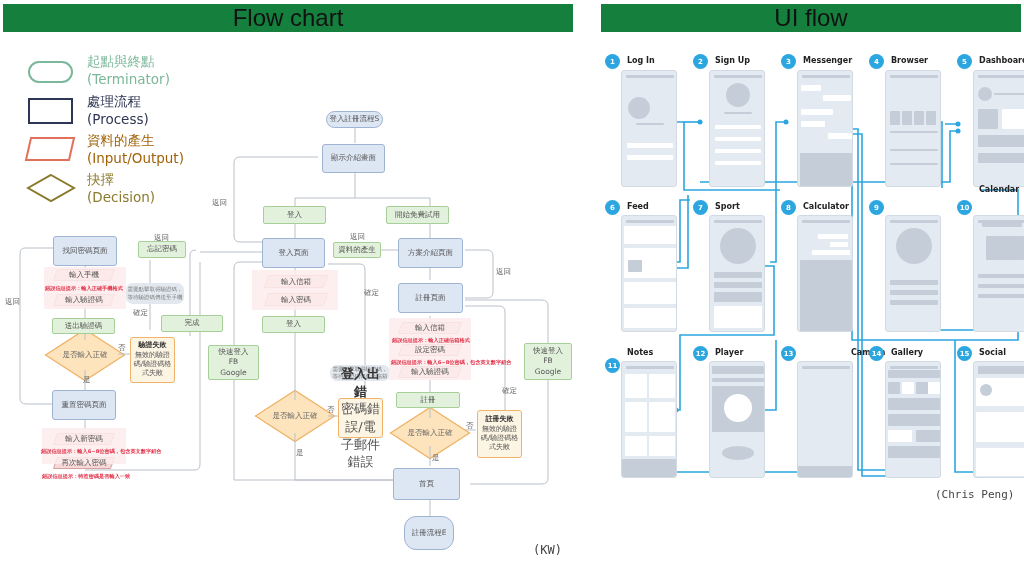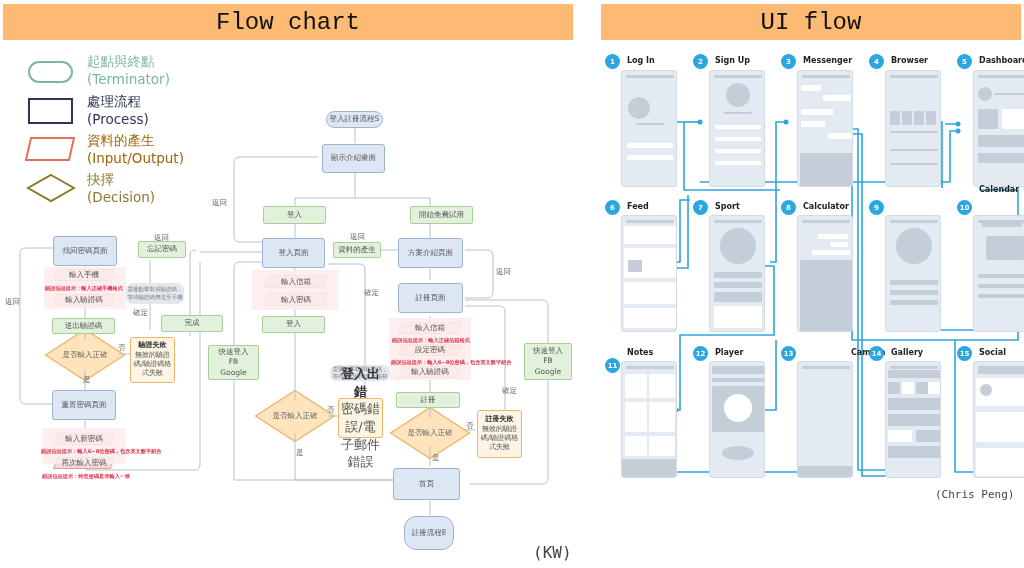--- a/index.html
+++ b/index.html
@@ -1,17 +1,17 @@
 <!DOCTYPE html>
 <html><head>
 <meta charset="utf-8">
 <style>
 *{box-sizing:border-box;margin:0;padding:0}
 body{width:1024px;height:568px;background:#fff;font-family:"DejaVu Sans",sans-serif;position:relative;overflow:hidden}
-.title-bar{position:absolute;top:4px;height:36px;background:#fdba74;display:flex;align-items:center;justify-content:center;font-family:Liberation Mono, monospace;font-size:24px;color:#111}
+.title-bar{position:absolute;top:4px;height:28px;background:#15803d;display:flex;align-items:center;justify-content:center;font-family:Liberation Sans, sans-serif;font-size:24px;color:#111}
 #fc-title{left:3px;width:570px}
 #ui-title{left:601px;width:420px}
 
 .leg-shape{position:absolute}
 .leg-text{position:absolute;font-size:13.5px;line-height:18px}
 
 .node{position:absolute;display:flex;align-items:center;justify-content:center;text-align:center;font-size:7.5px;color:#555;line-height:1.35}
 .proc{background:#dde6f3;border:1px solid #9fb3d3;border-radius:3px}
 .act{background:#e2f1dc;border:1px solid #a7cf9a;border-radius:2px}
 .term{background:#dde6f3;border:1px solid #9fb3d3;border-radius:12px}
@@ -27,21 +27,21 @@
 .dec{position:absolute;display:flex;align-items:center;justify-content:center;font-size:7.5px;color:#666}
 .dec::before{content:"";position:absolute;left:50%;top:50%;width:35px;height:35px;background:#fde4bd;border:1px solid #f0b36a;transform:translate(-50%,-50%) scaleX(1.55) rotate(45deg);z-index:-1}
 .dec span{position:relative}
 svg.lines{position:absolute;left:0;top:0}
 
 .scr-num{position:absolute;width:15px;height:15px;border-radius:50%;background:#2ba6e0;color:#fff;font-size:7px;font-weight:bold;display:flex;align-items:center;justify-content:center}
 .scr-name{position:absolute;font-size:8px;font-weight:bold;color:#222;font-family:"DejaVu Sans",sans-serif}
 .phone{position:absolute;width:56px;height:117px;background:#e4eaf1;border:1px solid #d2dbe4;border-radius:3px;overflow:hidden}
 .phone .b{position:absolute;background:#c5ced8;border-radius:1px}
 .phone .w{position:absolute;background:#fff;border-radius:1px}
-.credit{position:absolute;font-size:16px;color:#444;font-family:"DejaVu Sans Mono",monospace}
+.credit{position:absolute;font-size:12px;color:#444;font-family:"DejaVu Sans Mono",monospace}
 </style>
 </head>
 <body>
 
 <div id="fc-title" class="title-bar">Flow chart</div>
 <div id="ui-title" class="title-bar">UI flow</div>
 
 <div>
   <div class="leg-shape" style="left:28px;top:61px;width:45px;height:22px;border:2px solid #7bb79a;border-radius:11px"></div>
   <div class="leg-text" style="left:87px;top:52px;color:#7bb79a">
@@ -109,21 +109,21 @@
     <path d="M548,380 V478 Q548,484 542,484 H470"></path>
     <path d="M548,343 V306 Q548,300 542,300 H465"></path>
     <path d="M430,500 V516"></path>
   </g>
 </svg>
 
 <div class="node term" style="left:326px;top:111px;width:57px;height:17px">登入註冊流程S</div>
 <div class="node proc" style="left:322px;top:144px;width:63px;height:29px">顯示介紹畫面</div>
 <div class="lbl" style="left:212px;top:198px">返回</div>
 <div class="node act" style="left:263px;top:206px;width:63px;height:18px">登入</div>
-<div class="node act" style="left:410px;top:206px;width:63px;height:18px">開始免費試用</div>
+<div class="node act" style="left:386px;top:206px;width:63px;height:18px">開始免費試用</div>
 <div class="node proc" style="left:262px;top:238px;width:63px;height:30px">登入頁面</div>
 <div class="lbl" style="left:350px;top:232px">返回</div>
 <div class="node act" style="left:333px;top:242px;width:48px;height:16px">資料的產生</div>
 <div class="node proc" style="left:398px;top:238px;width:65px;height:30px">方案介紹頁面</div>
 
 <div class="node proc" style="left:53px;top:236px;width:64px;height:30px">找回密碼頁面</div>
 <div class="lbl" style="left:154px;top:233px">返回</div>
 <div class="node act" style="left:138px;top:241px;width:48px;height:17px">忘記密碼</div>
 <div class="lbl" style="left:5px;top:297px">返回</div>
 <div class="io-zone" style="left:44px;top:267px;width:82px;height:42px"></div>

